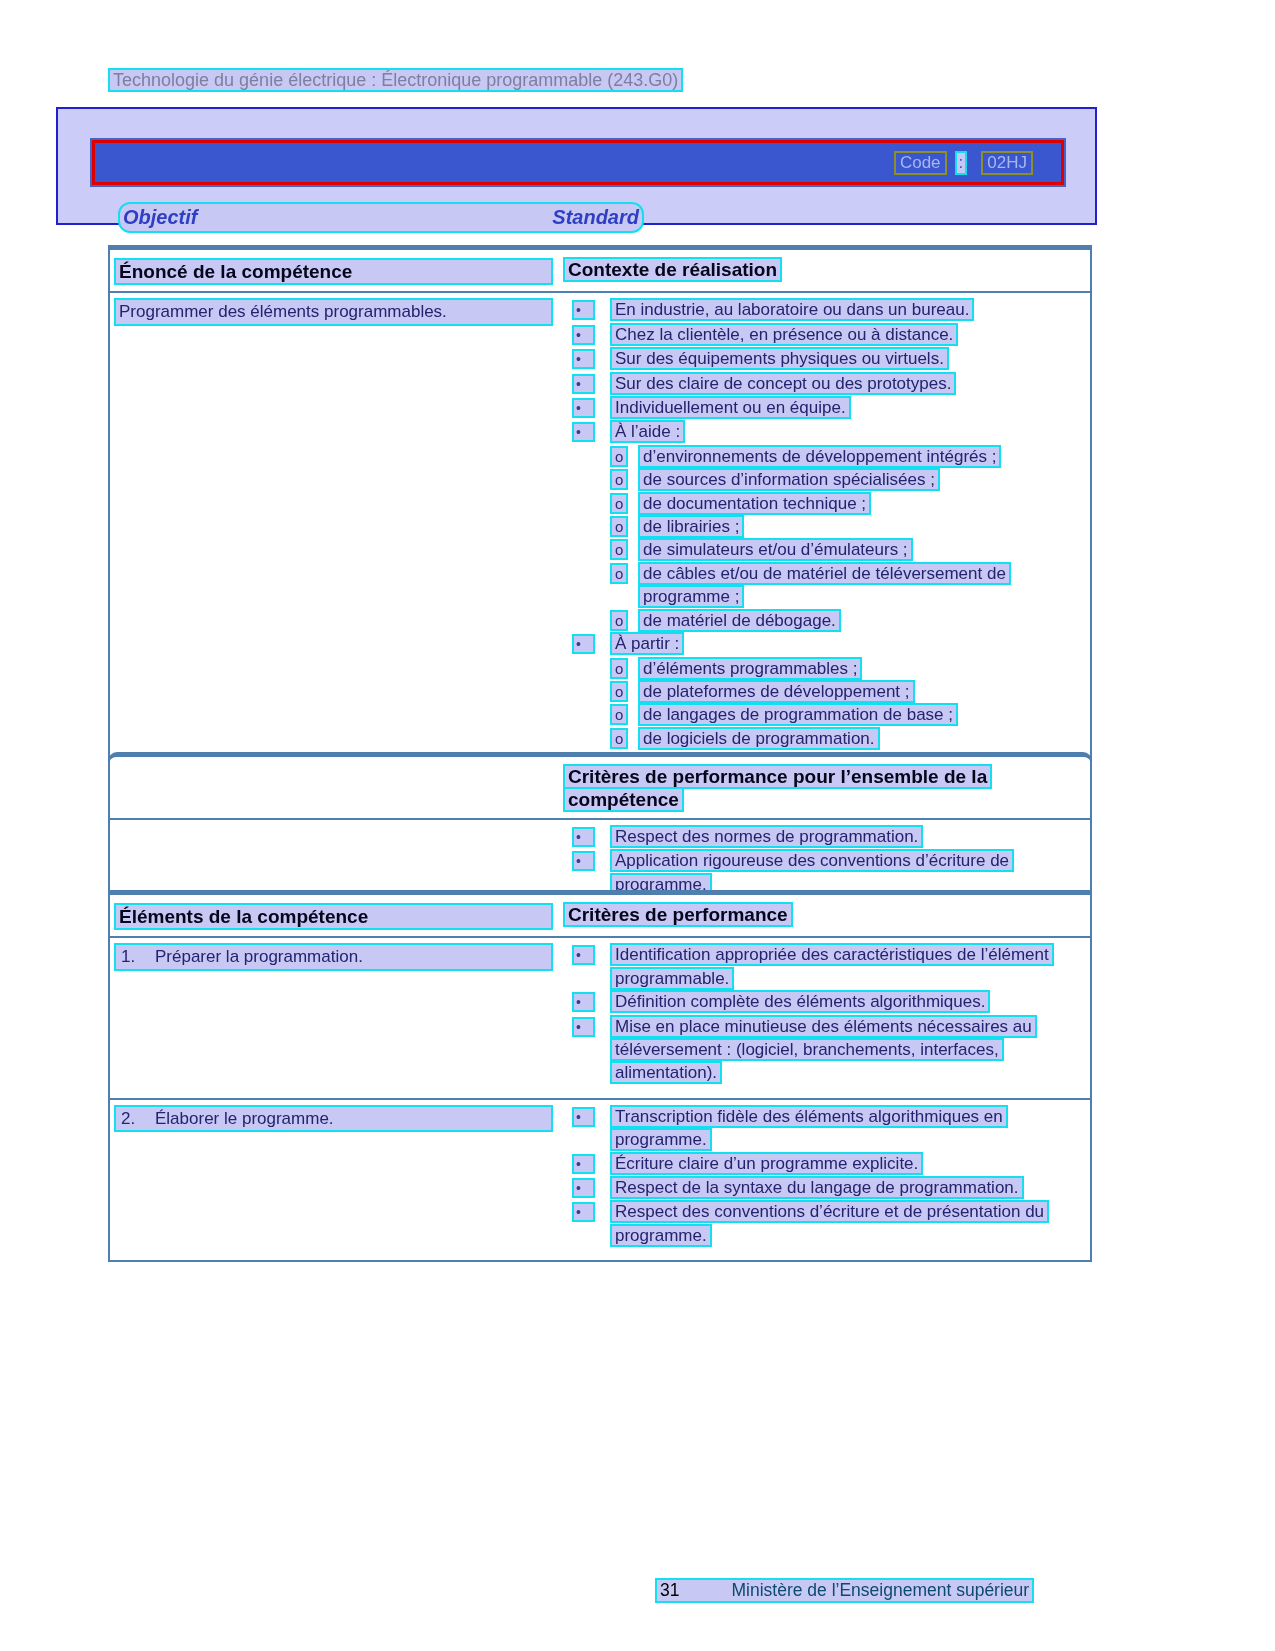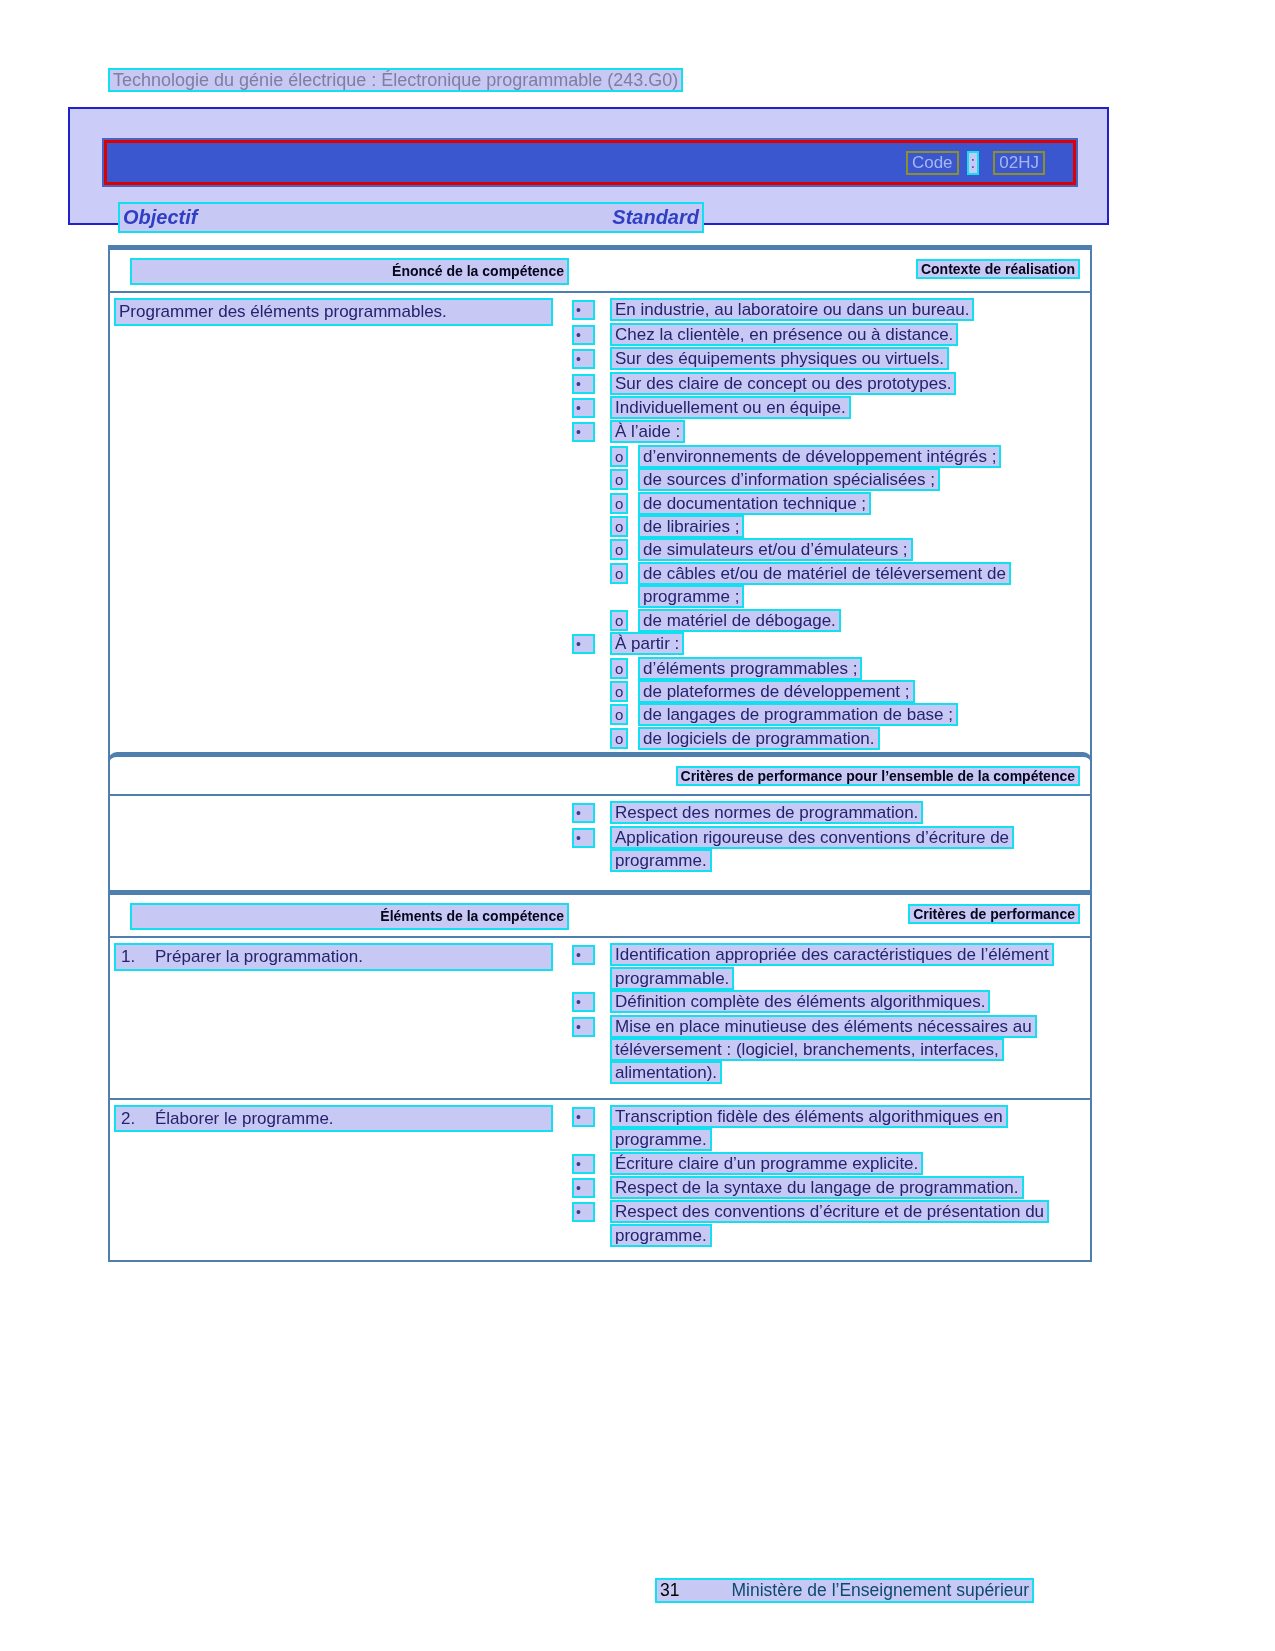--- a/index.html
+++ b/index.html
@@ -10,49 +10,49 @@
   
   .hl{
     background:#c8c8f4;border:2px solid #12dff0;padding:0 3px;
     box-decoration-break:clone;-webkit-box-decoration-break:clone;
   }
   .hl-block{display:block;box-sizing:border-box;}
   
   .doc-header{position:absolute;left:108px;top:70px;font-size:18px;color:#7e7e9e;}
   
   .panel{
-    position:absolute;left:68px;top:107px;width:1041px;height:118px;
+    position:absolute;left:56px;top:107px;width:1041px;height:118px;
     background:#ccccf8;border:2px solid #2121cc;box-sizing:border-box;
   }
   .banner{
     position:absolute;left:34px;top:31px;width:972px;height:45px;box-sizing:border-box;
     background:#3b57cf;border:3px solid #dd0000;outline:2px solid #4a62c4;
     display:flex;align-items:center;justify-content:flex-end;padding-right:28px;
     font-size:17px;color:#a8b6ee;
   }
   .code-box{border:2px solid #8f8f2a;padding:0 4px;}
   .code-sep{background:#c8c8f4;border:2px solid #12dff0;color:#3b57cf;padding:0 2px;margin:0 4px 0 8px;}
   .code-val{margin-left:10px;}
   
   .obj-std{
-    position:absolute;left:118px;top:202px;width:586px;height:31px;box-sizing:border-box;
+    position:absolute;left:118px;top:202px;width:526px;height:31px;box-sizing:border-box;
     display:flex;justify-content:space-between;align-items:center;
-    font-size:20px;font-weight:bold;font-style:italic;color:#2f3fc4;
+    font-size:20px;font-weight:bold;font-style:italic;color:#2f3fc4;border-radius:12px;
   }
   
   .tbl{
     position:absolute;left:108px;width:984px;box-sizing:border-box;
     border:2px solid #4e7fae;border-top:5px solid #4e7fae;background:#ffffff;
     font-size:17px;line-height:23.4px;
   }
   .tbl-1{top:245px;min-height:492px;}
   .tbl-2{top:752px;min-height:146px;border-radius:9px;}
   .tbl-3{top:890px;}
   .trow{display:grid;grid-template-columns:447px 1fr;}
-  .thead{border-bottom:2px solid #4e7fae;padding:8px 0 6px 16px;font-weight:bold;color:#05051c;font-size:14px;text-align:right;}
+  .thead{border-bottom:2px solid #4e7fae;padding:8px 0 6px 0;font-weight:bold;color:#05051c;font-size:19px;}
   .thead .cell1{padding:0 4px;}
   .thead .cell2{padding:0 10px 0 6px;}
   .tbody{padding:5px 16px 13px 0;}
   .cell1{padding:0 4px;}
   .cell2{padding:0 6px;}
   .erow + .erow{border-top:2px solid #4e7fae;}
   .erow{padding:5px 0 13px 0;}
   .lbl-row{display:flex;}
   .lbl-num{flex:0 0 34px;padding-left:2px;}
   

